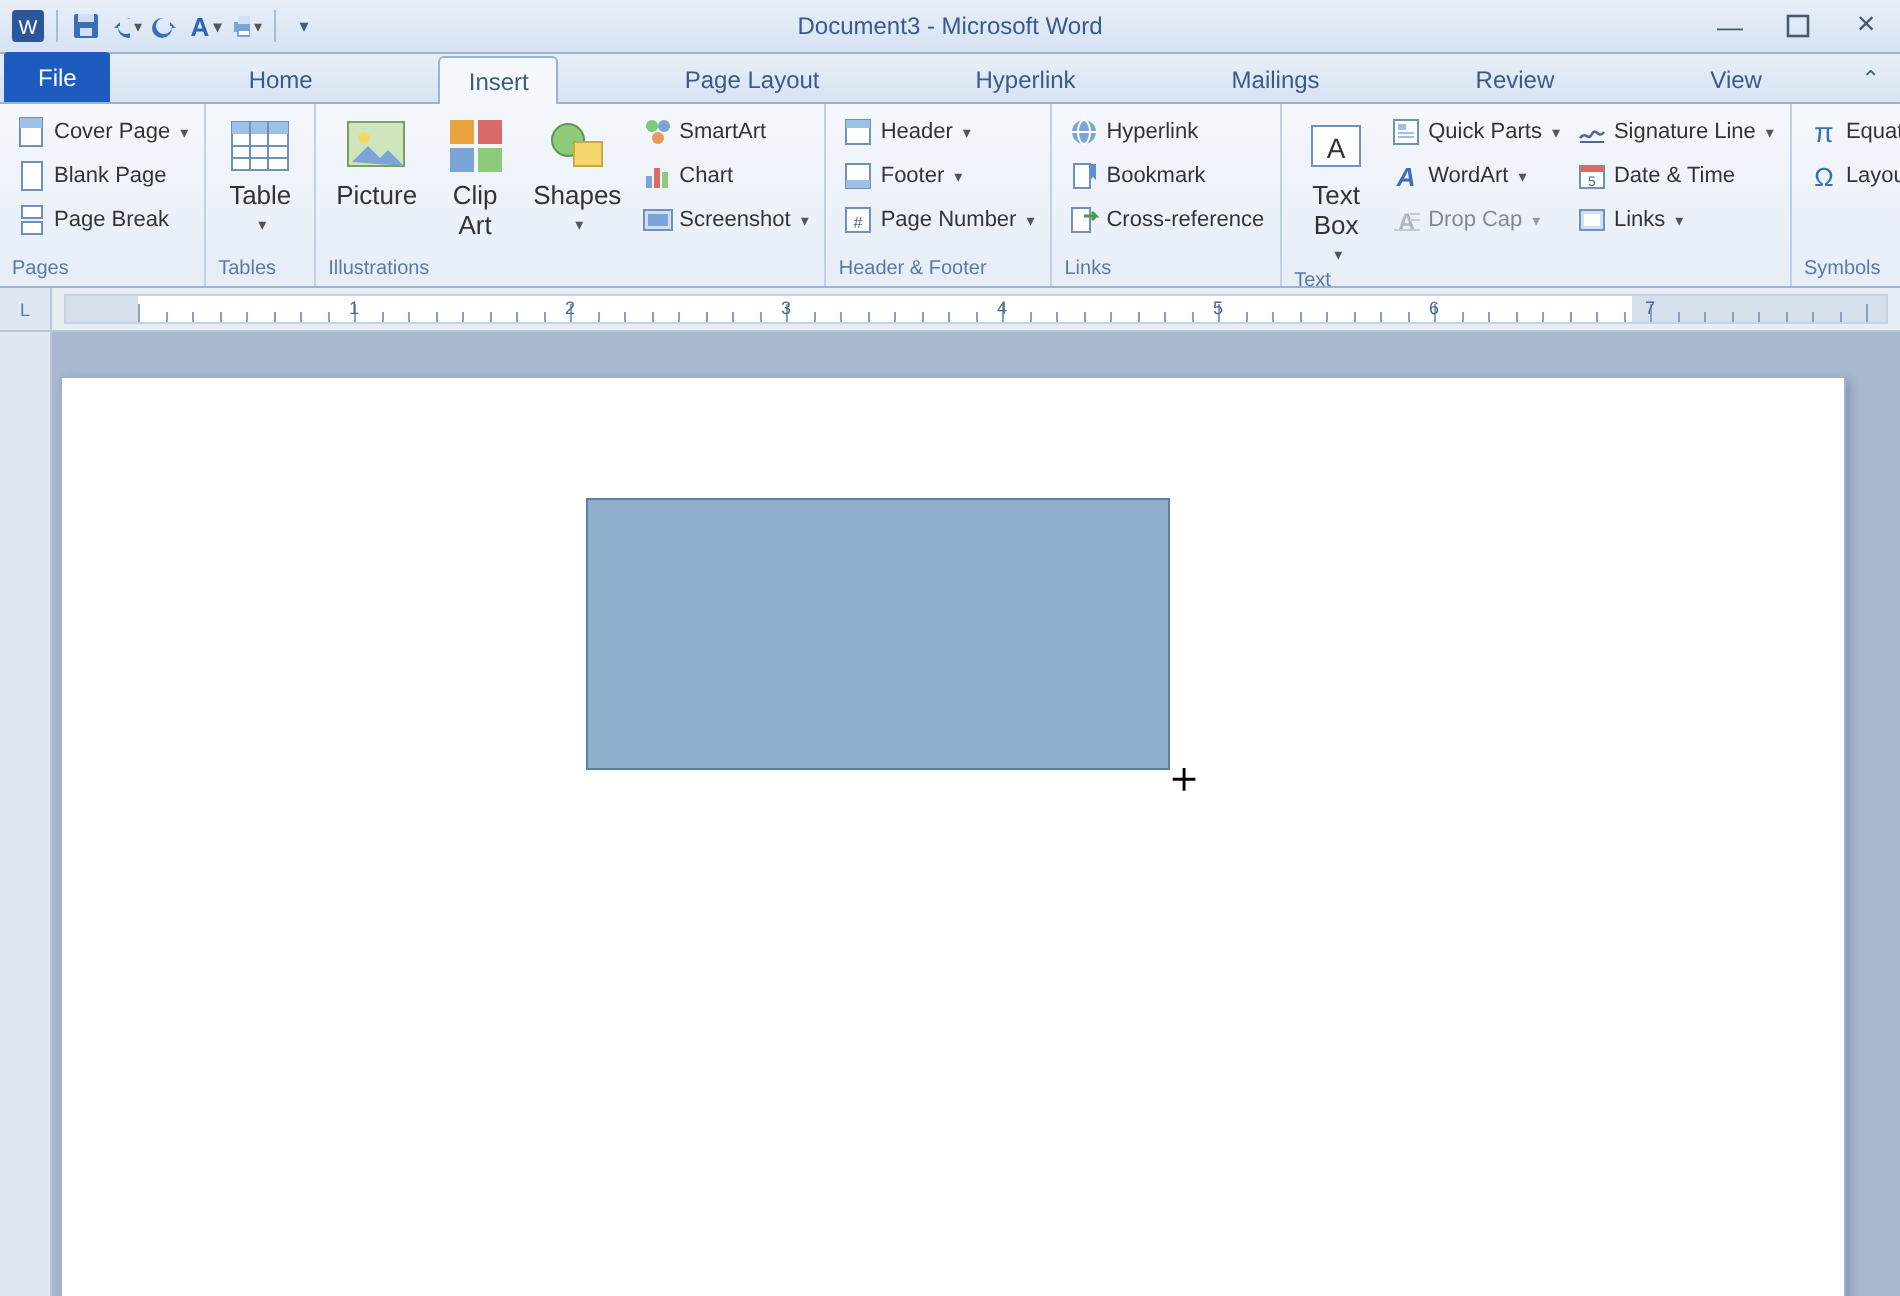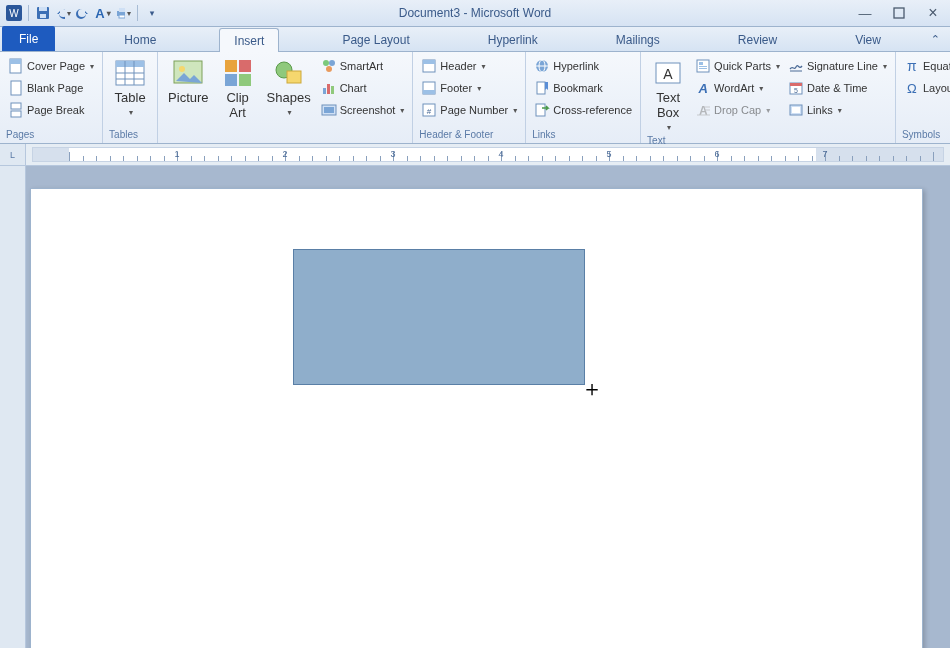--- a/index.html
+++ b/index.html
@@ -230,20 +230,21 @@
             <span class="ico">
               <svg width="16" height="16">
                 <rect x="1" y="3" width="14" height="10" fill="#cfe0f5" stroke="#6f91bb"></rect>
                 <rect x="3" y="5" width="10" height="6" fill="#7aa5d6"></rect>
               </svg>
             </span>
             <span>Screenshot</span>
           </div>
       </div>
     </div>
+    <div class="group-label">Illustrations</div>
   </div>
 
   <div class="group">
     <div class="group-body">
       <div class="stack">
         <div class="small-row drop">
             <span class="ico">
               <svg width="16" height="16">
                 <rect x="2" y="2" width="12" height="12" fill="#fff" stroke="#6f91bb"></rect>
                 <rect x="2" y="2" width="12" height="4" fill="#9cc0e6"></rect>

